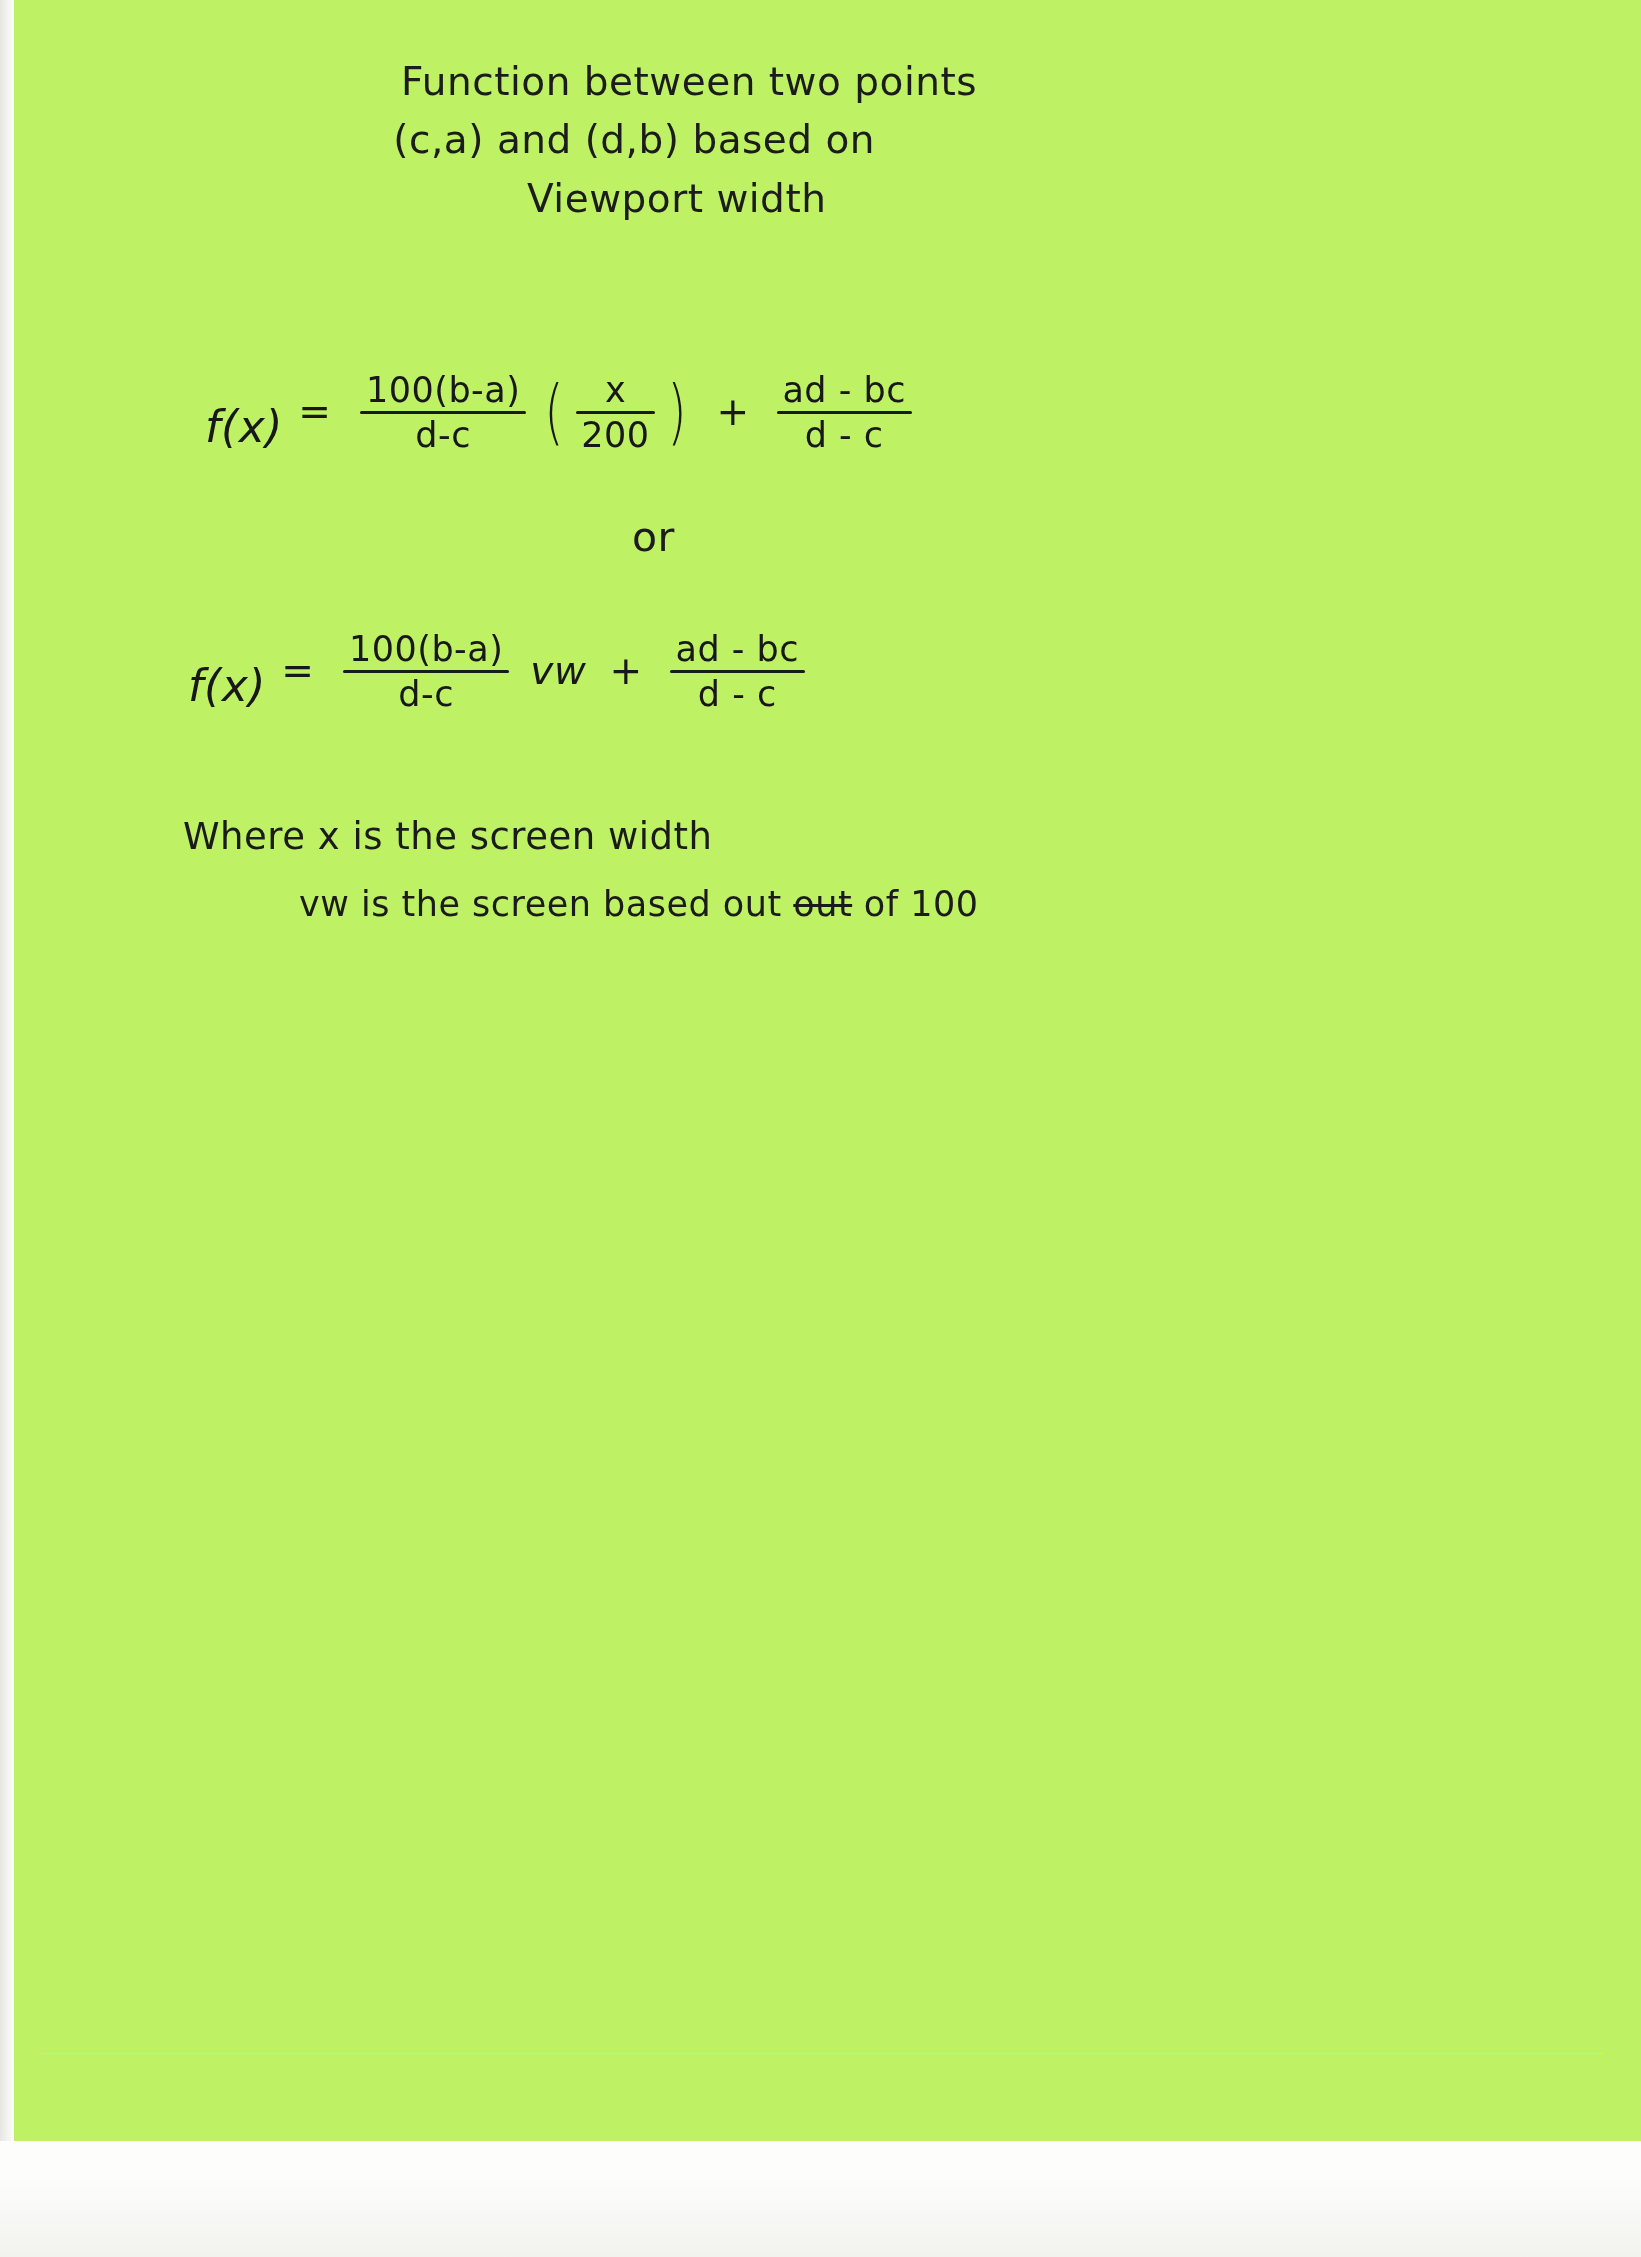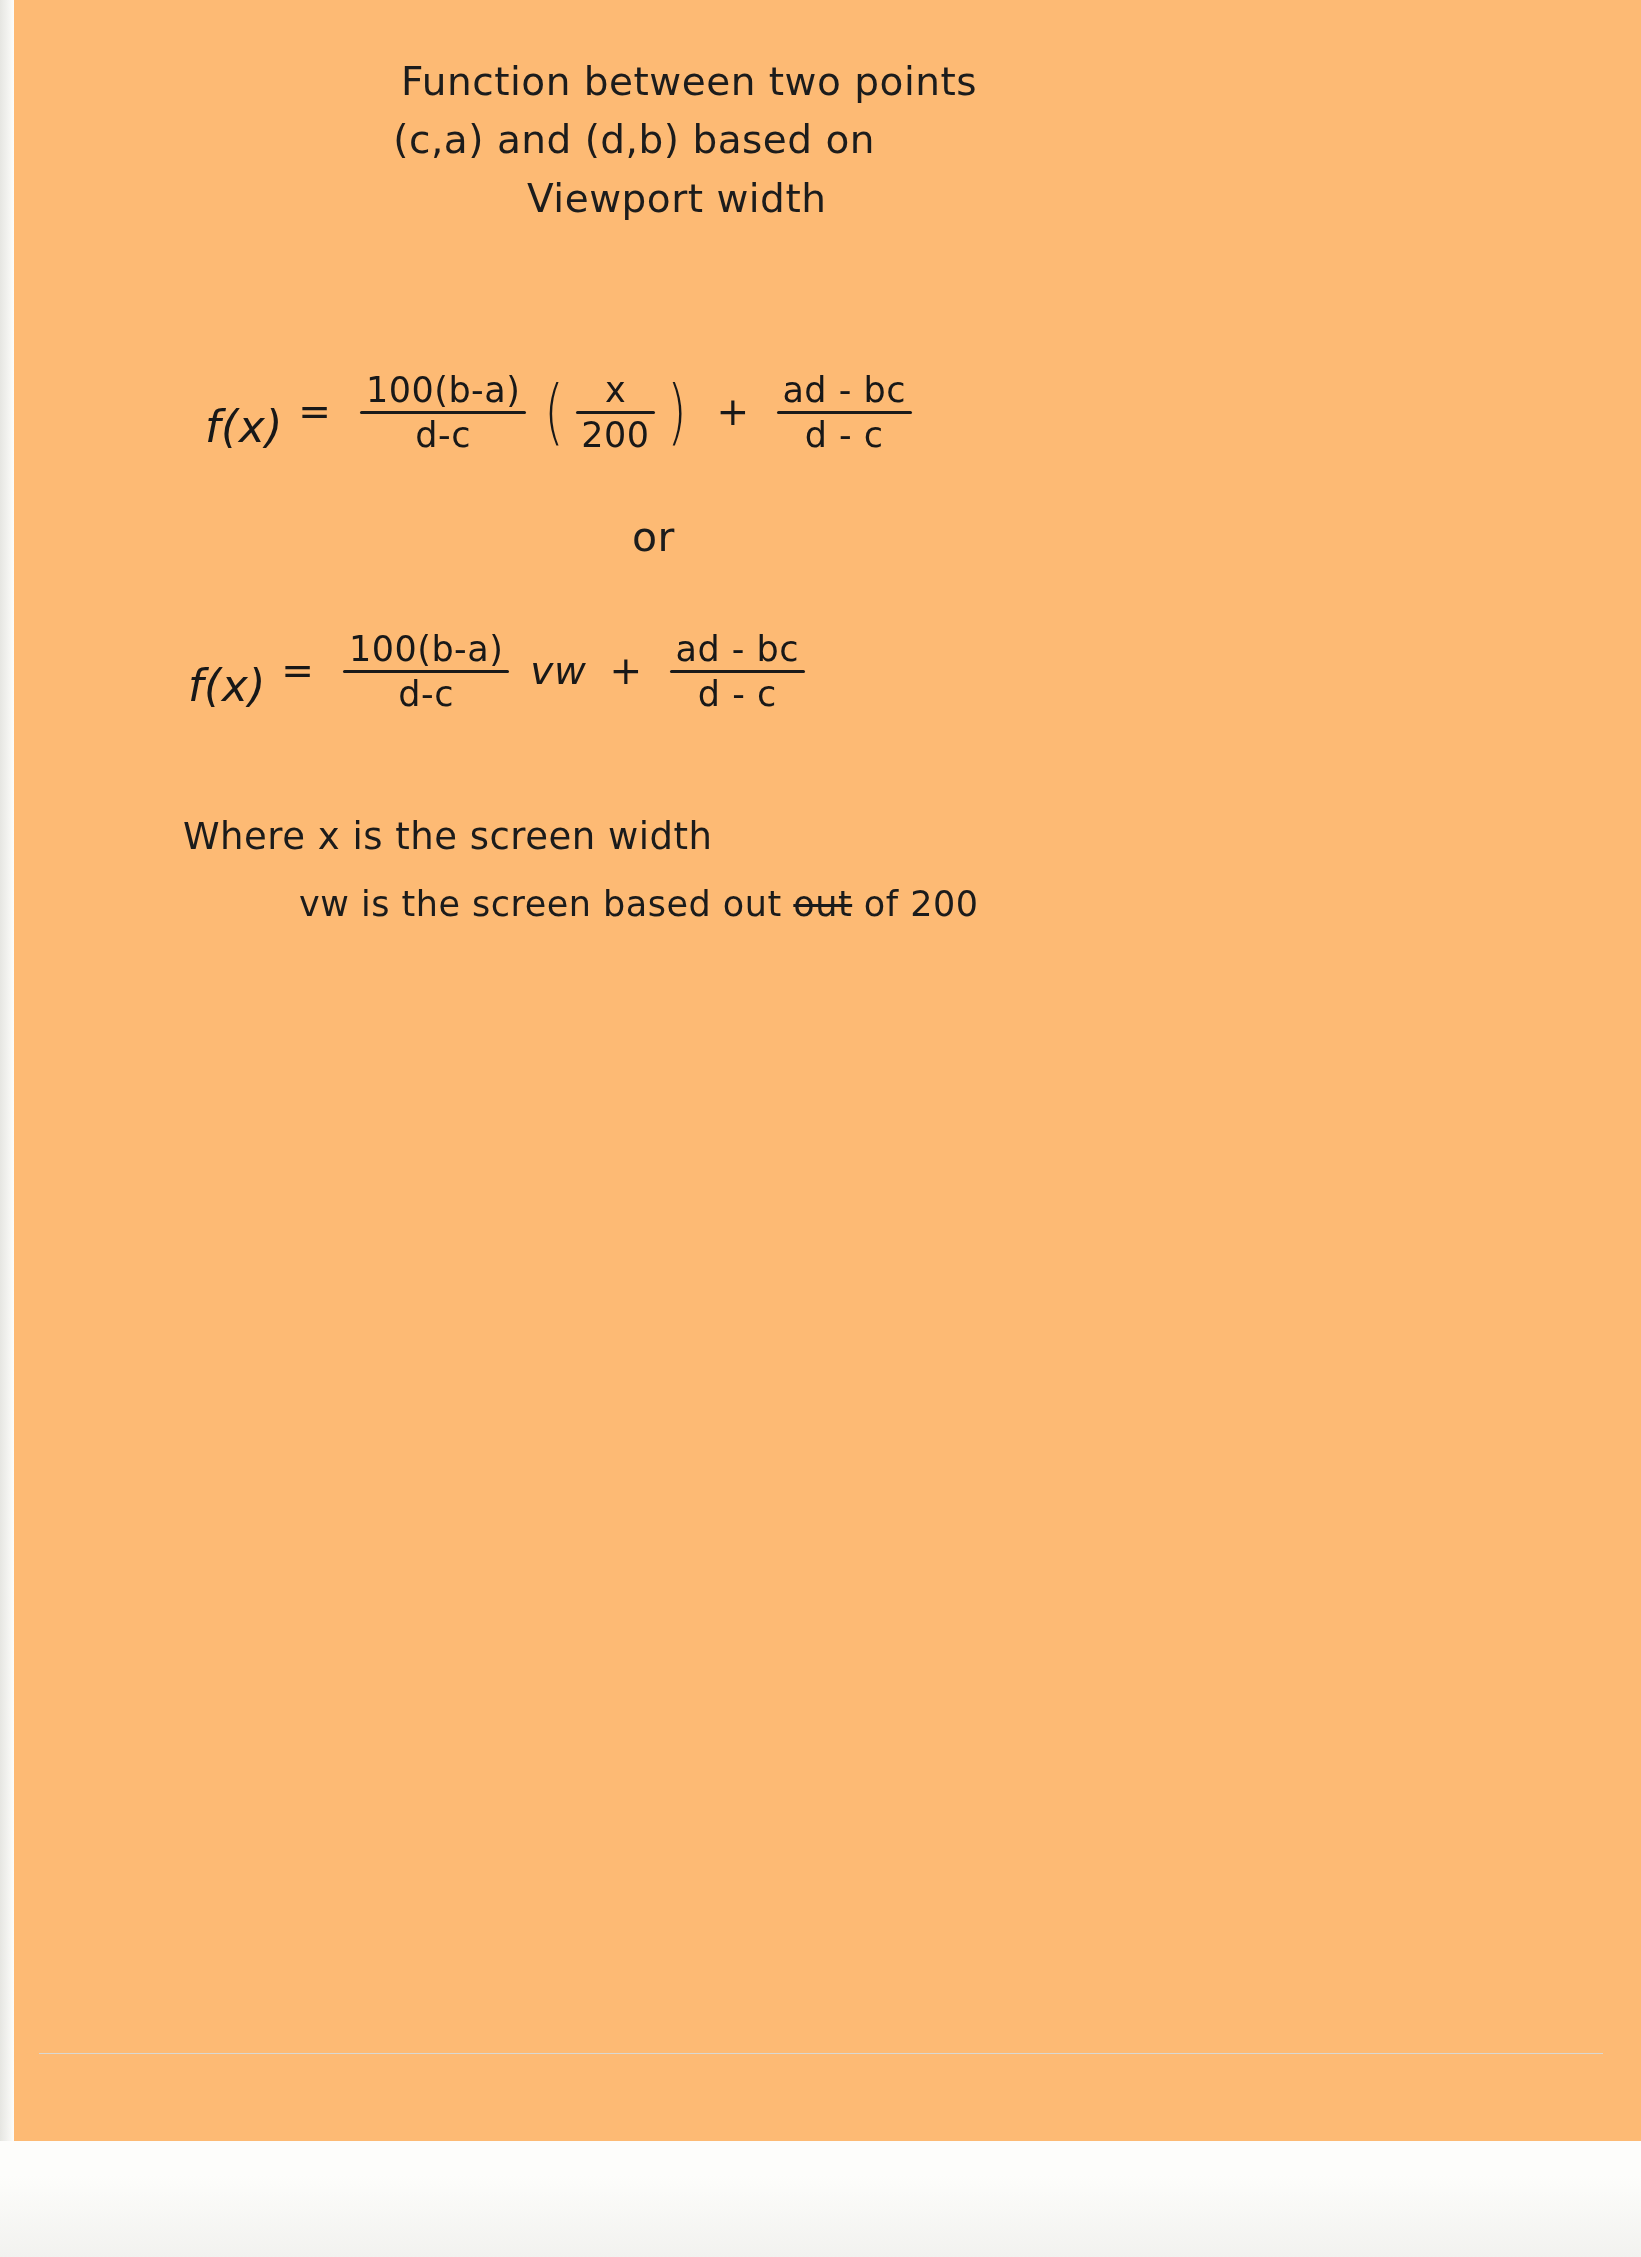--- a/index.html
+++ b/index.html
@@ -15,21 +15,21 @@
     overflow: hidden;
   }
 
   
   #page {
     position: absolute;
     left: 0;
     top: 0;
     width: 1641px;
     height: 2257px;
-    background: #fdba74;
+    background: #bef264;
   }
 
   
   .scan-edge-left {
     position: absolute;
     left: 0; top: 0;
     width: 13.5px; height: 2257px;
     background: linear-gradient(to right, #e6e6e2, #fdfdfb);
   }
   .scan-edge-bottom {
@@ -218,18 +218,18 @@
       <span class="bar"></span>
       <span class="den">d - c</span>
     </span>
   </div>
 
   <div class="notes hw">
     <div class="n1">Where x is the screen width</div>
     <div class="n2">
       <span>vw is the screen based out</span>
       <span class="scribble">out</span>
-      <span>of 200</span>
+      <span>of 100</span>
     </div>
   </div>
 
 </div>
 
 
 </body></html>

